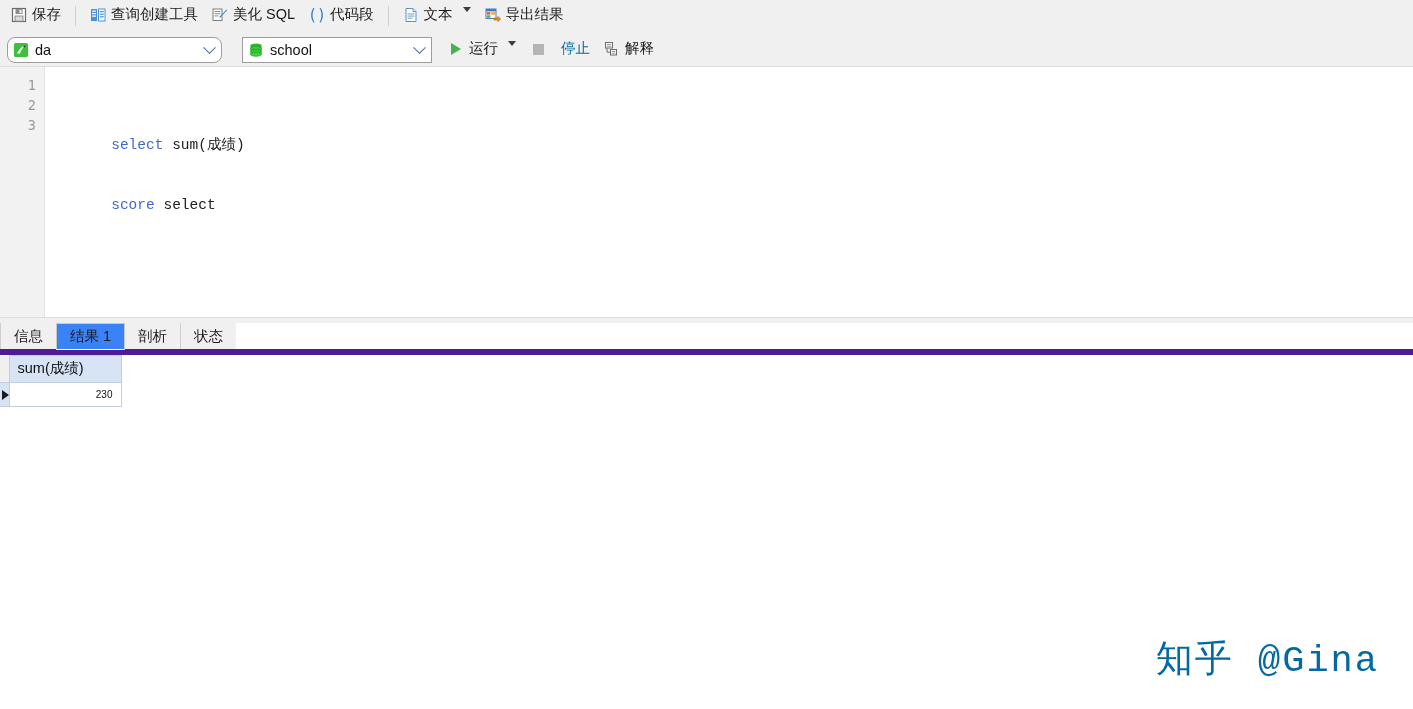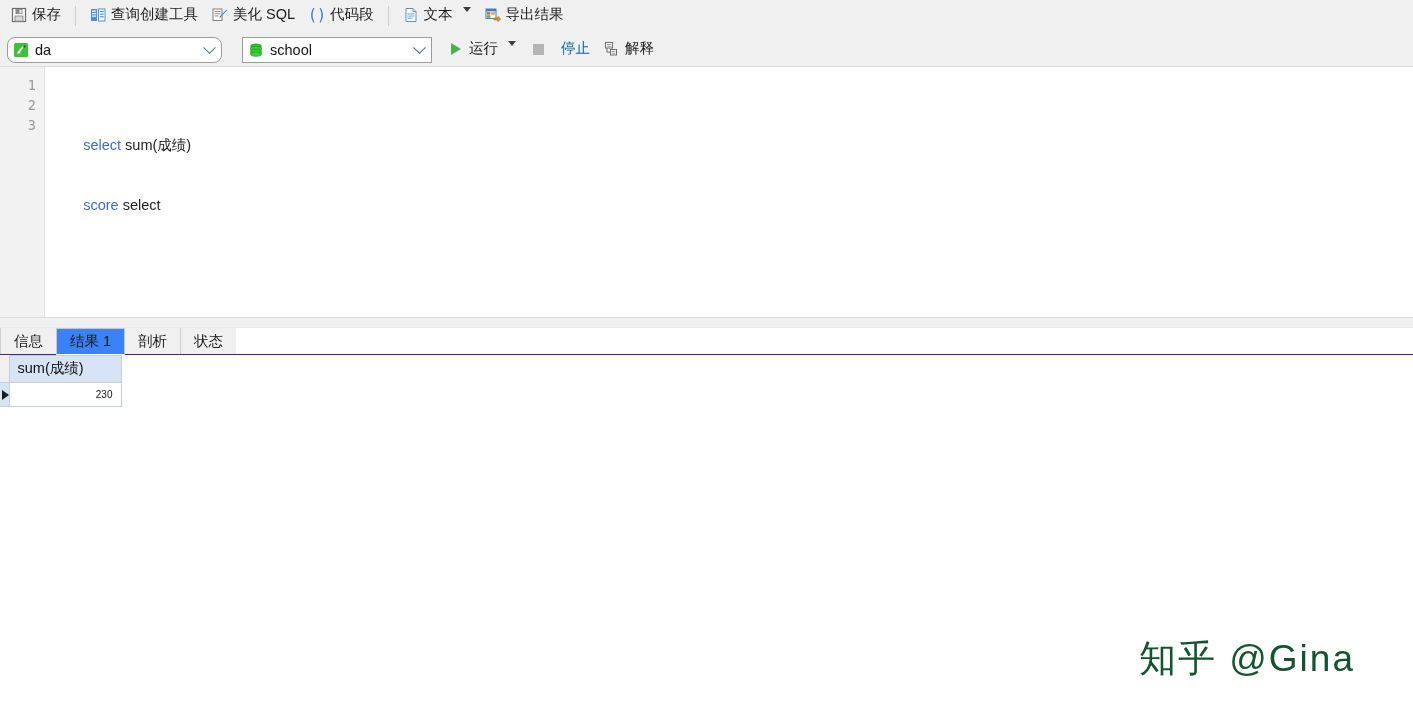--- a/index.html
+++ b/index.html
@@ -142,21 +142,21 @@
     padding-right: 8px;
     font-family: "DejaVu Sans Mono", "Liberation Mono", monospace;
     font-size: 13.5px;
     line-height: 20px;
     color: #9a9a9a;
   }
   .code {
     flex: 1;
     padding-top: 8px;
     padding-left: 14px;
-    font-family: Liberation Sans, sans-serif;
+    font-family: Liberation Mono, monospace;
     font-size: 14.5px;
     line-height: 20px;
     color: #202020;
     white-space: pre;
   }
   .code .line { height: 20px; }
   .kw   { color: #4169c8; }
   .num  { color: #27a03c; }
   .plain{ color: #202020; }
 
@@ -169,21 +169,21 @@
     box-sizing: border-box;
   }
 
   
   .tabbar {
     height: 27px;
     background: #f0f0f0;
     display: flex;
     align-items: flex-end;
     position: relative;
-    border-bottom: 1px solid #4c1d95;
+    border-bottom: 6px solid #4c1d95;
     box-sizing: border-box;
   }
   .tabbar::after {
     content: "";
     position: absolute;
     left: 0; right: 0; bottom: -1px;
     height: 1px;
     background: transparent;
   }
   .tab {
@@ -274,28 +274,28 @@
     text-align: right;
     padding: 3px 8px 4px 8px;
     height: 24px;
     color: #111;
     font-size: 10px;
   }
 
   
   .watermark {
     position: absolute;
-    right: 58px;
+    right: 34px;
     bottom: 25px;
     font-size: 37px;
-    color: #14532d;
+    color: #0369a1;
     letter-spacing: 2px;
     user-select: none;
     white-space: nowrap;
-    font-family: Liberation Sans, sans-serif;
+    font-family: Liberation Mono, monospace;
   }
 </style>
 </head>
 <body>
 
 <div class="toolbar-wrap">
 
   <div class="toolbar-row row1">
 
     <div class="tb-btn">

